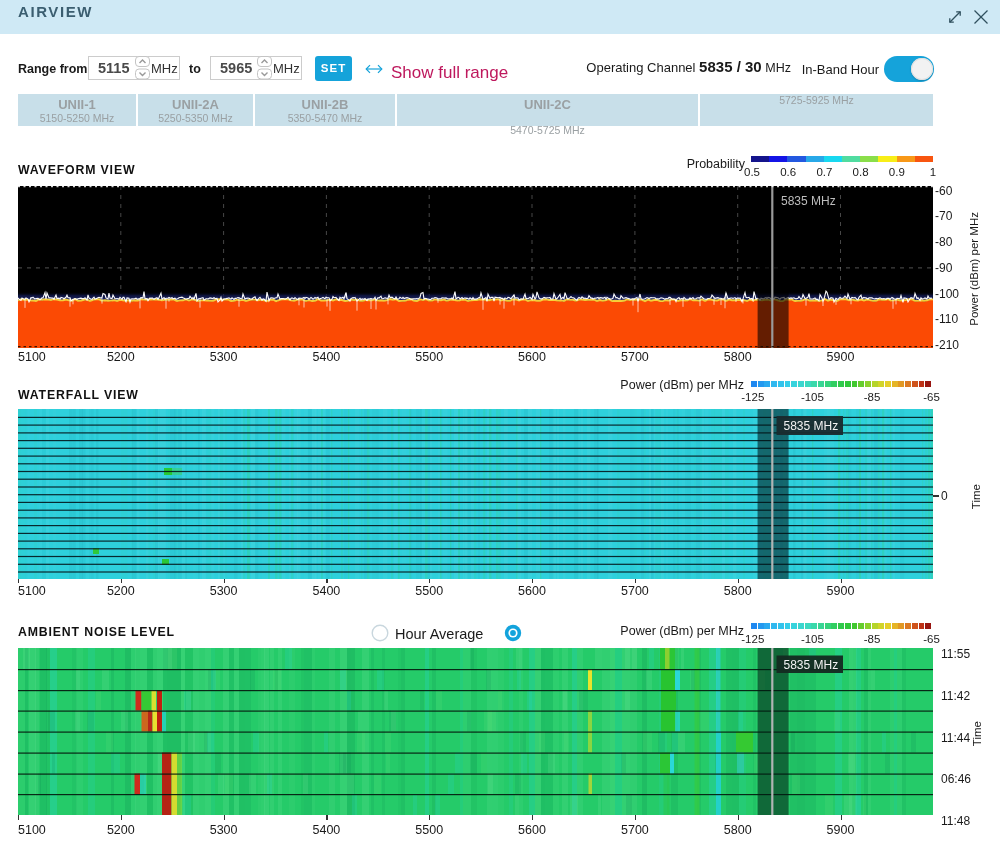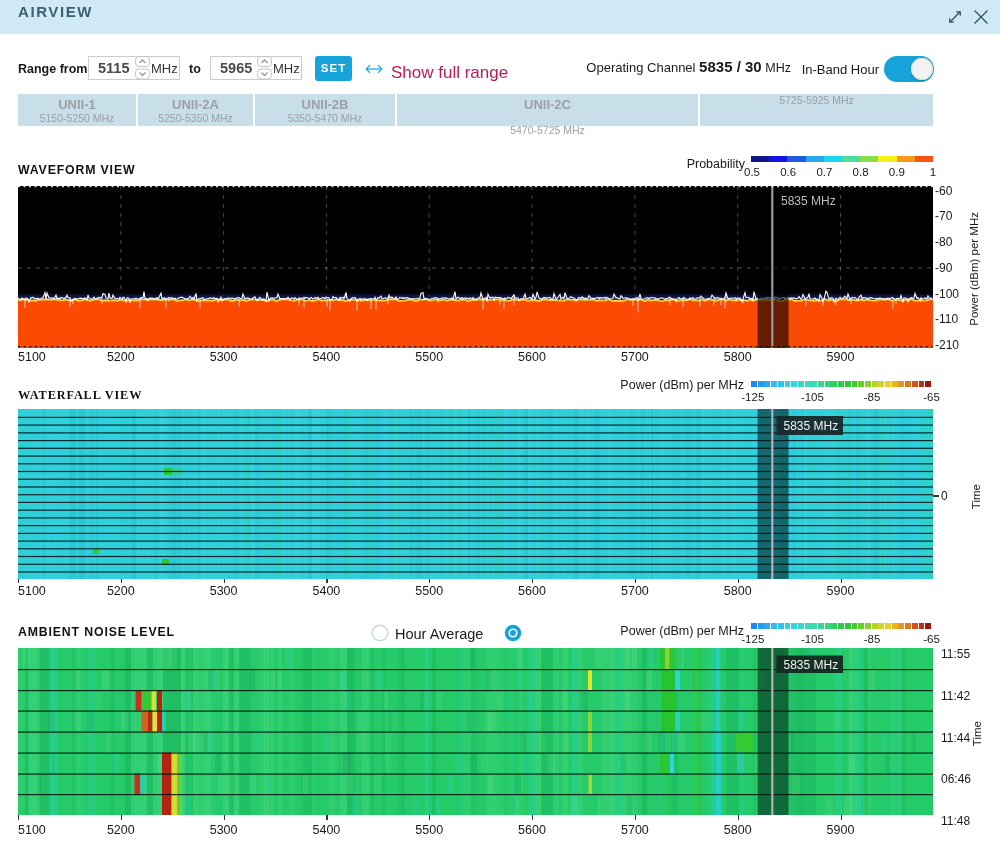--- a/index.html
+++ b/index.html
@@ -170,21 +170,21 @@
 <div class="abs rot" style="left:968px;top:212px;">Power (dBm) per MHz</div>
 <div class="abs xl" style="left:18px;top:350px;">5100</div>
 <div class="abs xl" style="left:105.8px;top:350px;width:30px;text-align:center;">5200</div>
 <div class="abs xl" style="left:208.6px;top:350px;width:30px;text-align:center;">5300</div>
 <div class="abs xl" style="left:311.4px;top:350px;width:30px;text-align:center;">5400</div>
 <div class="abs xl" style="left:414.2px;top:350px;width:30px;text-align:center;">5500</div>
 <div class="abs xl" style="left:517.0px;top:350px;width:30px;text-align:center;">5600</div>
 <div class="abs xl" style="left:619.9px;top:350px;width:30px;text-align:center;">5700</div>
 <div class="abs xl" style="left:722.7px;top:350px;width:30px;text-align:center;">5800</div>
 <div class="abs xl" style="left:825.5px;top:350px;width:30px;text-align:center;">5900</div>
-<div class="abs sect" style="left:18px;top:388px;font-family:Liberation Serif, serif;">WATERFALL VIEW</div>
+<div class="abs sect" style="left:18px;top:388px;">WATERFALL VIEW</div>
 <div class="abs" style="left:544px;top:377.5px;width:200px;text-align:right;font-size:12.5px;color:#1a1a1a;">Power (dBm) per MHz</div>
 <div style="position:absolute;left:751px;top:380.5px;width:181px;height:6.5px;">
     <div style="position:absolute;left:0.00px;top:0;width:5.90px;height:6.5px;background:rgb(30, 136, 240);"></div>
     <div style="position:absolute;left:6.70px;top:0;width:5.90px;height:6.5px;background:rgb(37, 153, 240);"></div>
     <div style="position:absolute;left:13.41px;top:0;width:5.90px;height:6.5px;background:rgb(43, 170, 240);"></div>
     <div style="position:absolute;left:20.11px;top:0;width:5.90px;height:6.5px;background:rgb(48, 184, 239);"></div>
     <div style="position:absolute;left:26.81px;top:0;width:5.90px;height:6.5px;background:rgb(50, 195, 236);"></div>
     <div style="position:absolute;left:33.52px;top:0;width:5.90px;height:6.5px;background:rgb(53, 206, 233);"></div>
     <div style="position:absolute;left:40.22px;top:0;width:5.90px;height:6.5px;background:rgb(55, 211, 221);"></div>
     <div style="position:absolute;left:46.93px;top:0;width:5.90px;height:6.5px;background:rgb(58, 214, 206);"></div>

